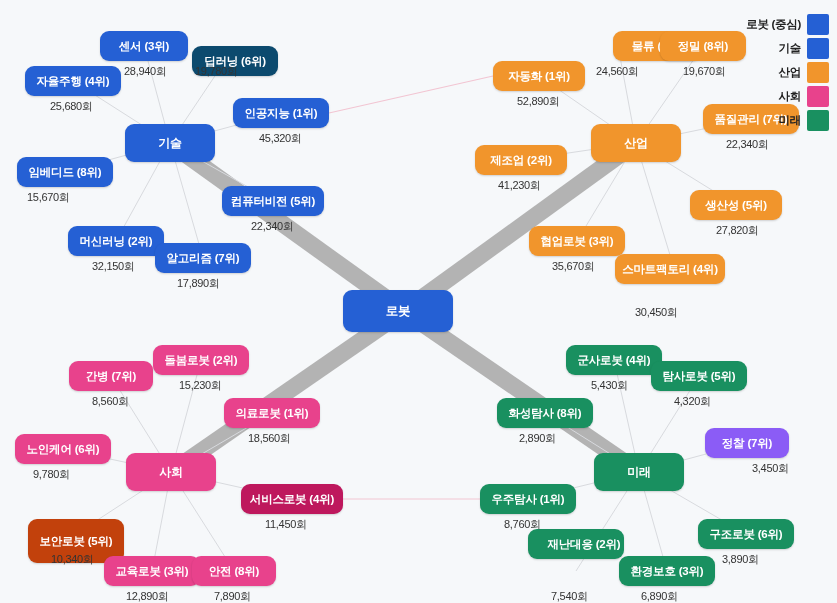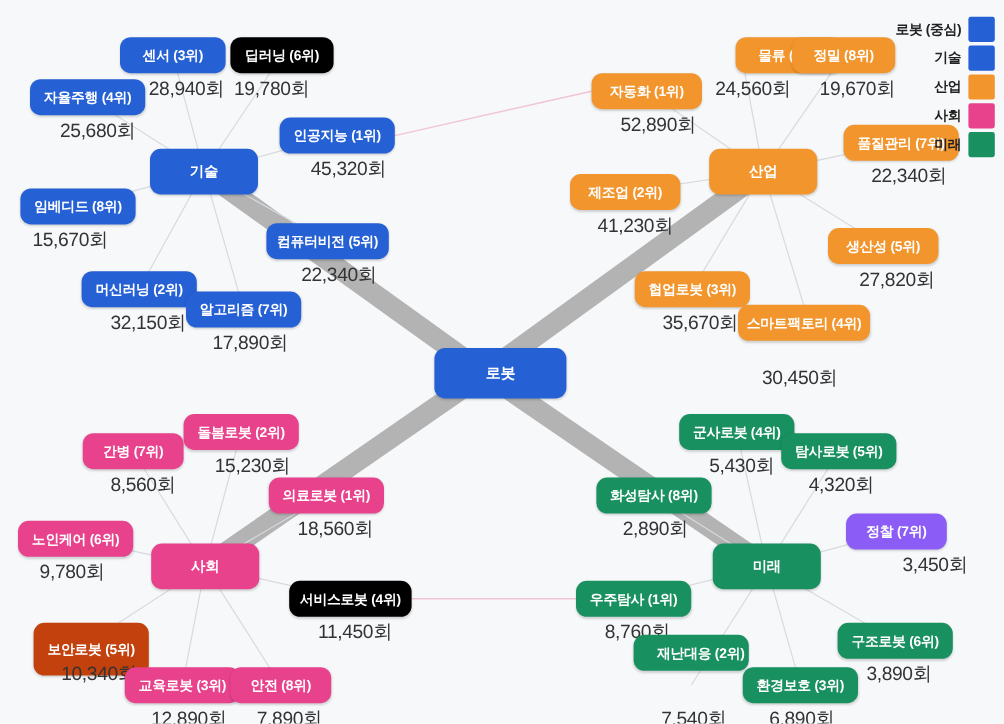--- a/index.html
+++ b/index.html
@@ -24,21 +24,21 @@
     white-space:nowrap;
     letter-spacing:-0.2px;
     box-shadow:0 1px 2px rgba(0,0,0,0.16);
   }
   .node.hub{font-size:12px;}
   .node.leaf{font-size:11.5px;}
   .node.center{font-size:12.5px;}
 
   .count{
     position:absolute;
-    font-size:16px;
+    font-size:11px;
     color:#333333;
     white-space:nowrap;
     letter-spacing:-0.3px;
   }
 
   
   #legend{
     position:absolute;
     right:8px;top:14px;
     display:flex;flex-direction:column;
@@ -96,21 +96,21 @@
       <line x1="639" y1="472" x2="528" y2="499" stroke="#d8dade" stroke-width="1"></line>
       <line x1="639" y1="472" x2="746" y2="534" stroke="#d8dade" stroke-width="1"></line>
       <line x1="639" y1="472" x2="576" y2="571" stroke="#d8dade" stroke-width="1"></line>
       <line x1="639" y1="472" x2="667" y2="571" stroke="#d8dade" stroke-width="1"></line>
       <line x1="329" y1="113" x2="493" y2="76" stroke="#f2c5d2" stroke-width="1.2"></line>
       <line x1="343" y1="499" x2="480" y2="499" stroke="#f2c5d2" stroke-width="1.2"></line>
     </svg>
   <div id="nodes-layer">
       <div class="node leaf" style="left: 100px; top: 31px; width: 88px; height: 30px; background: rgb(37, 96, 212);">센서 (3위)</div>
       <div class="count" style="left: 124px; top: 64px;">28,940회</div>
-      <div class="node leaf" style="left: 192px; top: 31px; width: 86px; height: 30px; background: #000000;">딥러닝 (6위)</div>
+      <div class="node leaf" style="left: 192px; top: 46px; width: 86px; height: 30px; background: #0c4a6e;">딥러닝 (6위)</div>
       <div class="count" style="left: 195px; top: 64px;">19,780회</div>
       <div class="node leaf" style="left: 25px; top: 66px; width: 96px; height: 30px; background: rgb(37, 96, 212);">자율주행 (4위)</div>
       <div class="count" style="left: 50px; top: 99px;">25,680회</div>
       <div class="node leaf" style="left: 233px; top: 98px; width: 96px; height: 30px; background: rgb(37, 96, 212);">인공지능 (1위)</div>
       <div class="count" style="left: 259px; top: 131px;">45,320회</div>
       <div class="node leaf" style="left: 17px; top: 157px; width: 96px; height: 30px; background: rgb(37, 96, 212);">임베디드 (8위)</div>
       <div class="count" style="left: 27px; top: 190px;">15,670회</div>
       <div class="node leaf" style="left: 222px; top: 186px; width: 102px; height: 30px; background: rgb(37, 96, 212);">컴퓨터비전 (5위)</div>
       <div class="count" style="left: 251px; top: 219px;">22,340회</div>
       <div class="node leaf" style="left: 68px; top: 226px; width: 96px; height: 30px; background: rgb(37, 96, 212);">머신러닝 (2위)</div>
@@ -134,21 +134,21 @@
       <div class="node leaf" style="left: 615px; top: 240px; width: 110px; height: 30px; background: rgb(241, 149, 44); margin-top: 14px;">스마트팩토리 (4위)</div>
       <div class="count" style="left: 635px; top: 273px; margin-top: 32px;">30,450회</div>
       <div class="node leaf" style="left: 153px; top: 345px; width: 96px; height: 30px; background: rgb(232, 66, 140);">돌봄로봇 (2위)</div>
       <div class="count" style="left: 179px; top: 378px;">15,230회</div>
       <div class="node leaf" style="left: 69px; top: 361px; width: 84px; height: 30px; background: rgb(232, 66, 140);">간병 (7위)</div>
       <div class="count" style="left: 92px; top: 394px;">8,560회</div>
       <div class="node leaf" style="left: 224px; top: 398px; width: 96px; height: 30px; background: rgb(232, 66, 140);">의료로봇 (1위)</div>
       <div class="count" style="left: 248px; top: 431px;">18,560회</div>
       <div class="node leaf" style="left: 15px; top: 434px; width: 96px; height: 30px; background: rgb(232, 66, 140);">노인케어 (6위)</div>
       <div class="count" style="left: 33px; top: 467px;">9,780회</div>
-      <div class="node leaf" style="left: 241px; top: 484px; width: 102px; height: 30px; background: #000000;">서비스로봇 (4위)</div>
+      <div class="node leaf" style="left: 241px; top: 484px; width: 102px; height: 30px; background: #be185d;">서비스로봇 (4위)</div>
       <div class="count" style="left: 265px; top: 517px;">11,450회</div>
       <div class="node leaf" style="left: 28px; top: 519px; width: 96px; height: 44px; background: #c2410c;">보안로봇 (5위)</div>
       <div class="count" style="left: 51px; top: 552px;">10,340회</div>
       <div class="node leaf" style="left: 104px; top: 556px; width: 96px; height: 30px; background: rgb(232, 66, 140);">교육로봇 (3위)</div>
       <div class="count" style="left: 126px; top: 589px;">12,890회</div>
       <div class="node leaf" style="left: 192px; top: 556px; width: 84px; height: 30px; background: rgb(232, 66, 140);">안전 (8위)</div>
       <div class="count" style="left: 214px; top: 589px;">7,890회</div>
       <div class="node leaf" style="left: 566px; top: 345px; width: 96px; height: 30px; background: rgb(25, 144, 96);">군사로봇 (4위)</div>
       <div class="count" style="left: 591px; top: 378px;">5,430회</div>
       <div class="node leaf" style="left: 651px; top: 361px; width: 96px; height: 30px; background: rgb(25, 144, 96);">탐사로봇 (5위)</div>
@@ -162,21 +162,21 @@
       <div class="node leaf" style="left: 698px; top: 519px; width: 96px; height: 30px; background: rgb(25, 144, 96);">구조로봇 (6위)</div>
       <div class="count" style="left: 722px; top: 552px;">3,890회</div>
       <div class="node leaf" style="left: 528px; top: 529px; width: 96px; height: 30px; background: rgb(25, 144, 96); padding-left: 16px;">재난대응 (2위)</div>
       <div class="count" style="left: 551px; top: 589px;">7,540회</div>
       <div class="node leaf" style="left: 619px; top: 556px; width: 96px; height: 30px; background: rgb(25, 144, 96);">환경보호 (3위)</div>
       <div class="count" style="left: 641px; top: 589px;">6,890회</div>
       <div class="node hub" style="left: 125px; top: 124px; width: 90px; height: 38px; background: rgb(37, 96, 212);">기술</div>
       <div class="node hub" style="left: 591px; top: 124px; width: 90px; height: 38px; background: rgb(241, 149, 44);">산업</div>
       <div class="node hub" style="left: 126px; top: 453px; width: 90px; height: 38px; background: rgb(232, 66, 140);">사회</div>
       <div class="node hub" style="left: 594px; top: 453px; width: 90px; height: 38px; background: rgb(25, 144, 96);">미래</div>
-      <div class="node center" style="left: 362px; top: 290px; width: 110px; height: 42px; background: rgb(37, 96, 212);">로봇</div>
+      <div class="node center" style="left: 343px; top: 290px; width: 110px; height: 42px; background: rgb(37, 96, 212);">로봇</div>
     </div>
 
   <div id="legend">
       <div class="legend-row">
         <span class="legend-label">로봇 (중심)</span>
         <span class="legend-swatch" style="background: rgb(37, 96, 212);"></span>
       </div>
       <div class="legend-row">
         <span class="legend-label">기술</span>
         <span class="legend-swatch" style="background: rgb(37, 96, 212);"></span>

